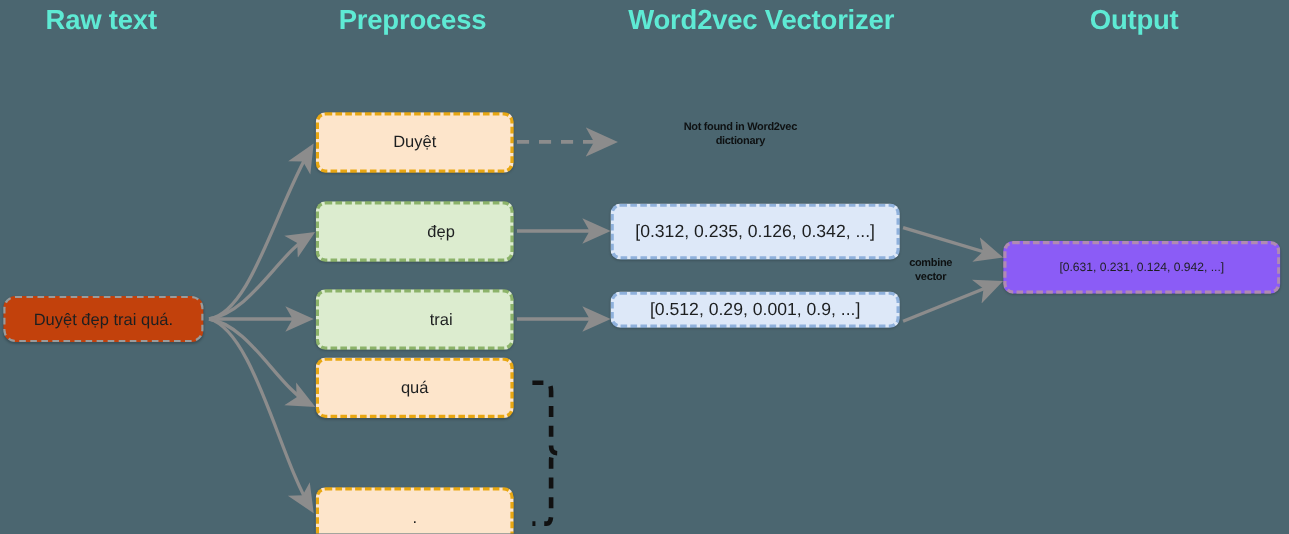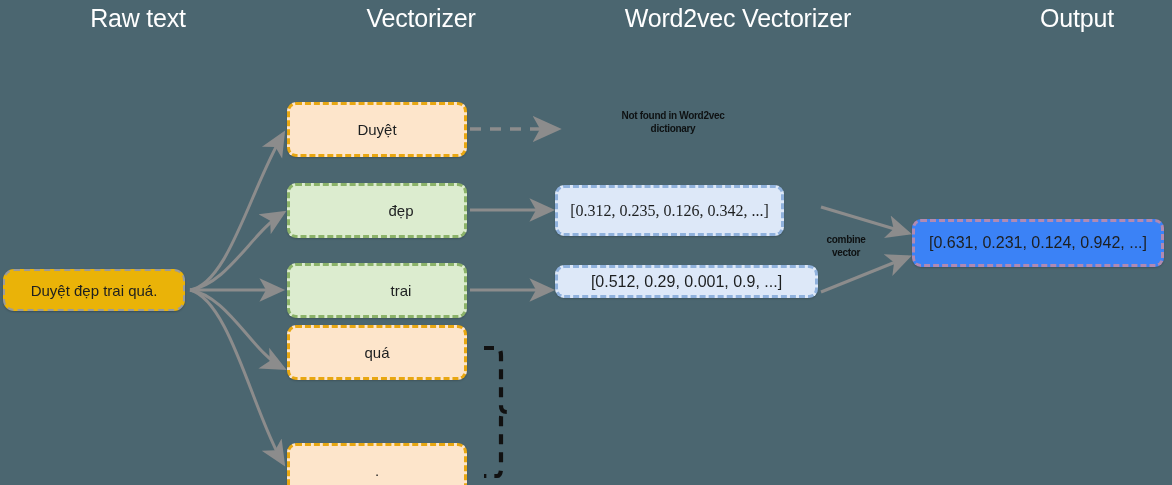--- a/index.html
+++ b/index.html
@@ -14,44 +14,43 @@
     overflow: hidden;
     position: relative;
   }
   #stage {
     position: relative;
     width: 1172px;
     height: 485px;
   }
   .col-title {
     position: absolute;
-    color: #ffffff;
+    color: #5eead4;
     font-family: "Liberation Sans", sans-serif;
     font-size: 25px;
-    font-weight: 400;
+    font-weight: 700;
     letter-spacing: -0.2px;
     white-space: nowrap;
     text-align: center;
     transform: translateX(-50%);
-    margin-left: 46px;
   }
   .node {
     position: absolute;
     box-sizing: border-box;
     display: flex;
     align-items: center;
     justify-content: center;
     border-radius: 9px;
     font-family: "Liberation Sans", sans-serif;
     font-size: 15px;
     color: #1d1f20;
     white-space: nowrap;
   }
   .node-raw {
-    background: #eab308;
+    background: #c2410c;
     border: 2px dashed #9b9b9b;
     border-radius: 11px;
     box-shadow: 0 1px 2px rgba(0,0,0,0.22);
   }
   .node-orange {
     background: #fde5cb;
     border: 3px dashed #e8a712;
     box-shadow: 0 1px 2px rgba(0,0,0,0.18);
   }
   .node-green {
@@ -60,24 +59,24 @@
     box-shadow: 0 1px 2px rgba(0,0,0,0.18);
     padding-left: 48px;
   }
   .node-blue {
     background: #dde8f8;
     border: 3px dashed #8fb1dc;
     box-shadow: 0 1px 2px rgba(0,0,0,0.18);
     font-size: 16px;
   }
   .node-purple {
-    background: #3b82f6;
+    background: #8b5cf6;
     border: 3px dashed #b08ab3;
     box-shadow: 0 1px 2px rgba(0,0,0,0.18);
-    font-size: 16px;
+    font-size: 11px;
   }
   .anno {
     position: absolute;
     color: #0e1112;
     font-family: "Liberation Sans", sans-serif;
     font-weight: 700;
     font-size: 11px;
     line-height: 1.25;
     text-align: center;
     white-space: pre-line;
@@ -133,33 +132,33 @@
       <path d="M821,207 L908,233"></path>
       <path d="M821,292 L908,257"></path>
     </g>
 
     <g fill="none" stroke="#111111" stroke-width="4.2" stroke-dasharray="10 8" stroke-linecap="butt">
       <path d="M484,348 L497,348 Q501,348 501,356 L501,406 Q501,412 507,412 Q501,412 501,418 L501,468 Q501,476 497,476 L484,476"></path>
     </g>
   </svg>
 
   <div class="col-title" style="left:92px; top:4px;">Raw text</div>
-  <div class="col-title" style="left:375px; top:4px;">Vectorizer</div>
+  <div class="col-title" style="left:375px; top:4px;">Preprocess</div>
   <div class="col-title" style="left:692px; top:4px;">Word2vec Vectorizer</div>
   <div class="col-title" style="left:1031px; top:4px;">Output</div>
 
   <div class="node node-raw" style="left:3px; top:269px; width:182px; height:42px;">Duyệt đẹp trai quá.</div>
 
   <div class="node node-orange" style="left:287px; top:102px; width:180px; height:55px;">Duyệt</div>
   <div class="node node-green" style="left:287px; top:183px; width:180px; height:55px;">đẹp</div>
   <div class="node node-green" style="left:287px; top:263px; width:180px; height:55px;">trai</div>
   <div class="node node-orange" style="left:287px; top:325px; width:180px; height:55px;">quá</div>
   <div class="node node-orange" style="left:287px; top:443px; width:180px; height:55px;">.</div>
 
-  <div class="node node-blue" style="left:555px; top:185px; width:229px; height:51px;font-family:Liberation Serif, serif;">[0.312, 0.235, 0.126, 0.342, ...]</div>
+  <div class="node node-blue" style="left:555px; top:185px; width:263px; height:51px;">[0.312, 0.235, 0.126, 0.342, ...]</div>
   <div class="node node-blue" style="left:555px; top:265px; width:263px; height:33px;">[0.512, 0.29, 0.001, 0.9, ...]</div>
 
   <div class="node node-purple" style="left:912px; top:219px; width:252px; height:48px;">[0.631, 0.231, 0.124, 0.942, ...]</div>
 
   <div class="anno anno-small" style="left:653px; top:110px;margin-left:20px;">Not found in Word2vec
 dictionary</div>
   <div class="anno anno-small" style="left:846px; top:234px;">combine
 vector</div>
 
 </div>

